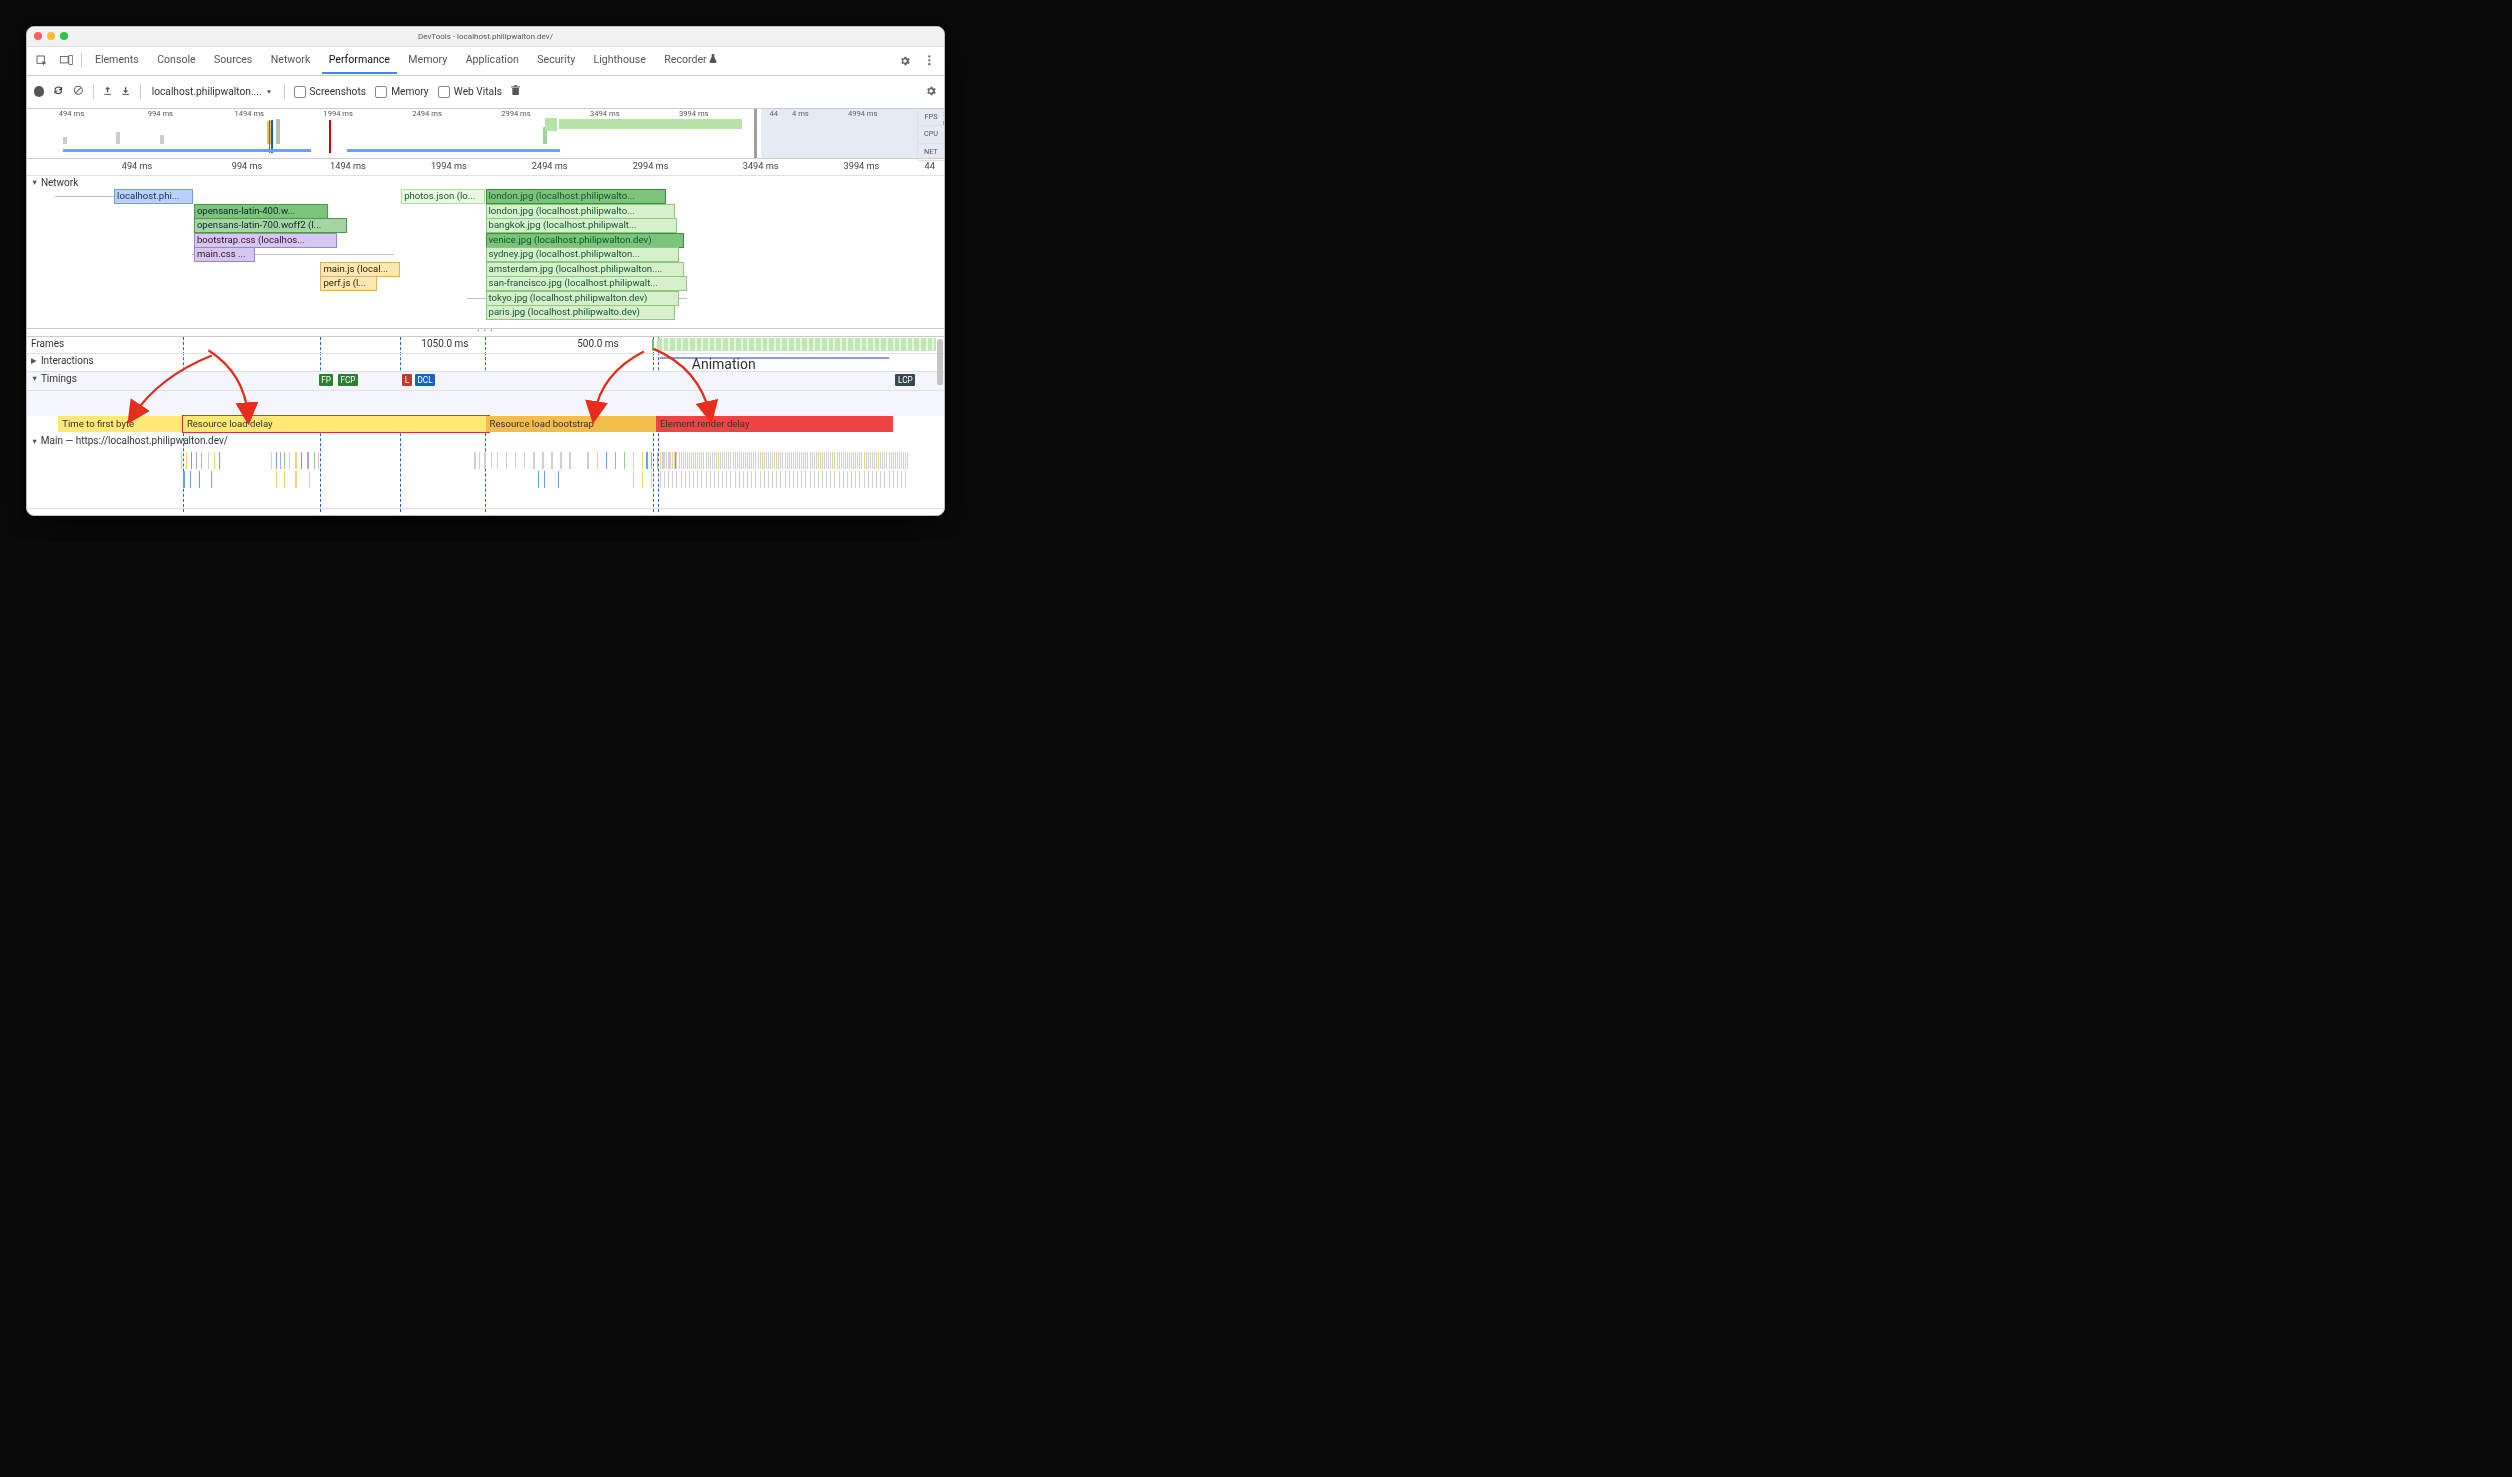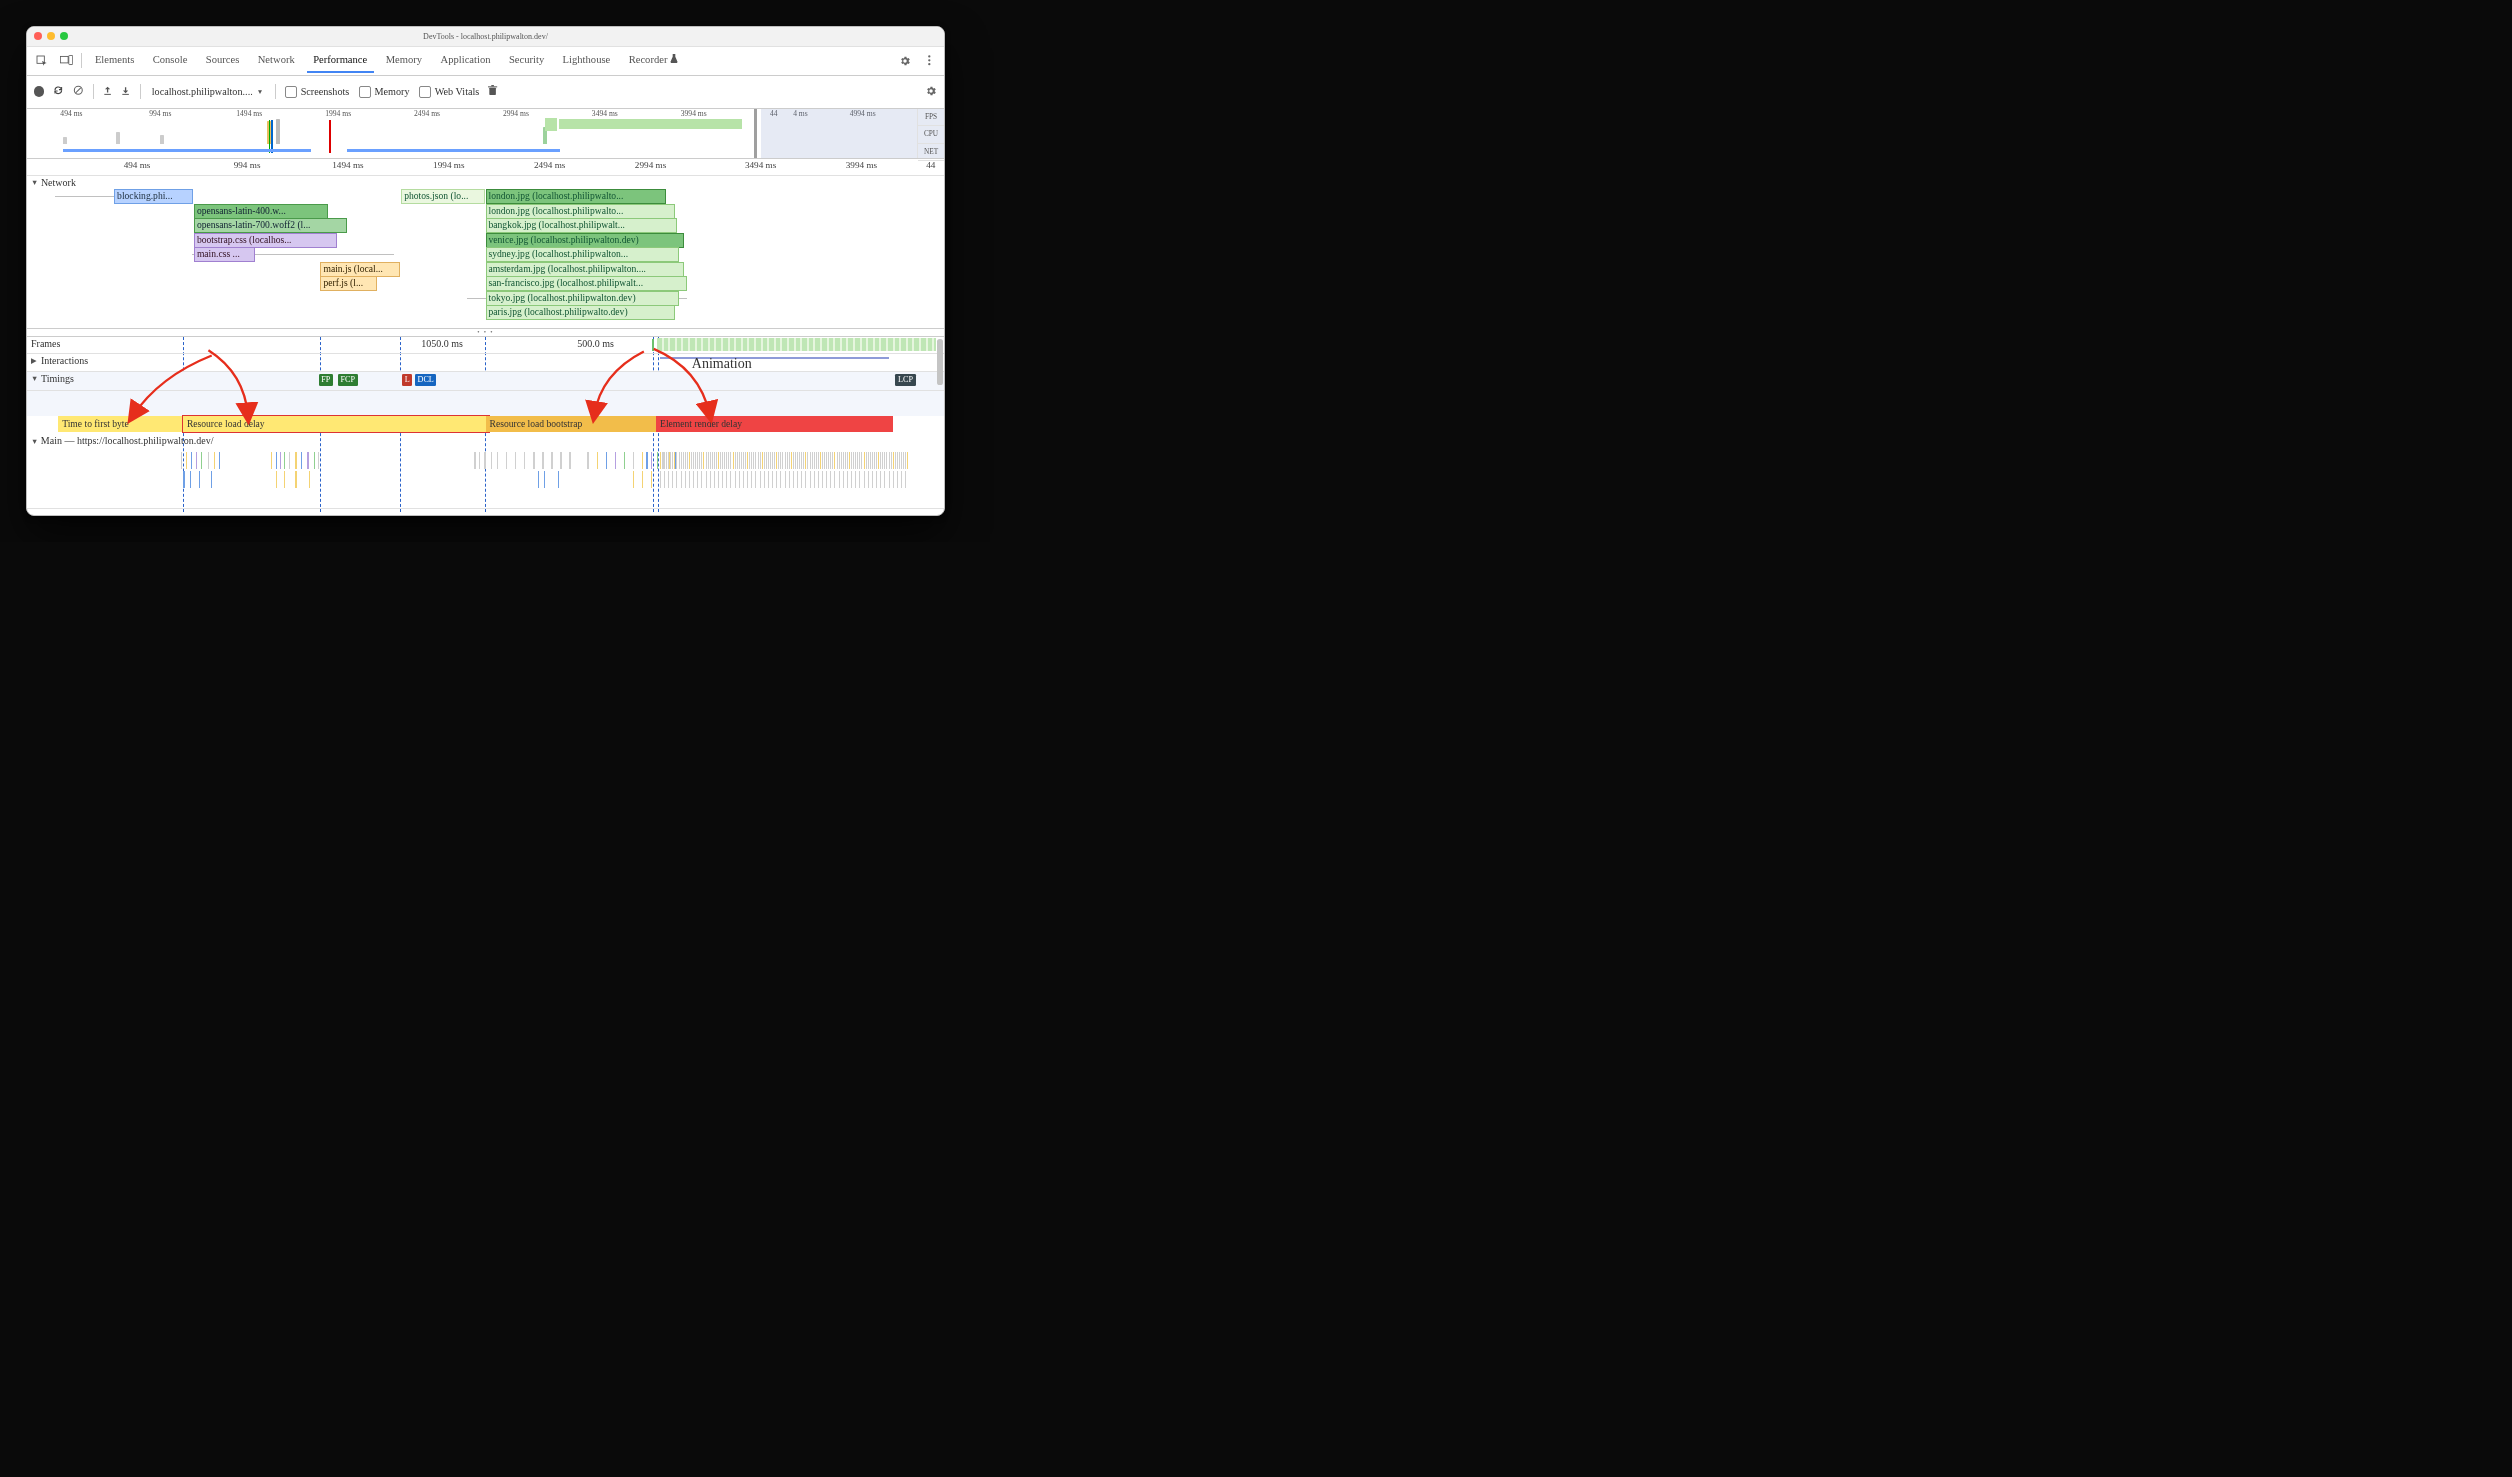--- a/index.html
+++ b/index.html
@@ -38,21 +38,20 @@
     display: flex;
     justify-content: flex-start;
   }
   .window {
     width: 917px;
     background: #fff;
     border-radius: 8px;
     box-shadow: 0 20px 40px rgba(0,0,0,0.6), 0 1.3px 5.3px rgba(0,0,0,0.6);
     overflow: hidden;
     border: 0.7px solid #bfbfbf;
-    font-family: Liberation Serif, serif;
   }
   
   .titlebar {
     height: 18.5px;
     background: var(--bg-titlebar);
     border-bottom: 0.7px solid var(--border-light);
     display: flex;
     align-items: center;
     padding: 0 6.6px;
     position: relative;
@@ -359,21 +358,21 @@
     </div>
 
   <div class="panel-label">
     <span class="disclosure">▼</span>
     <span>Network</span>
   </div>
   <div class="netarea" id="netarea">
       <div class="netline" style="left: 3%; width: 6.5%; top: 6.6px;"></div>
       <div class="netline" style="left: 18%; width: 22%; top: 65px;"></div>
       <div class="netline" style="left: 48%; width: 24%; top: 109px;"></div>
-      <div class="netrow nr-html" style="left: 9.5%; width: 8%; top: 0px;">blocking.phi...</div>
+      <div class="netrow nr-html" style="left: 9.5%; width: 8%; top: 0px;">localhost.phi...</div>
       <div class="netrow nr-font dk" style="left: 18.2%; width: 14%; top: 14.5px;">opensans-latin-400.w...</div>
       <div class="netrow nr-font" style="left: 18.2%; width: 16%; top: 29px;">opensans-latin-700.woff2 (l...</div>
       <div class="netrow nr-css" style="left: 18.2%; width: 15%; top: 44px;">bootstrap.css (localhos...</div>
       <div class="netrow nr-css" style="left: 18.2%; width: 6%; top: 58px;">main.css ...</div>
       <div class="netrow nr-js" style="left: 32%; width: 8%; top: 73px;">main.js (local...</div>
       <div class="netrow nr-js" style="left: 32%; width: 5.5%; top: 87px;">perf.js (l...</div>
       <div class="netrow nr-json" style="left: 40.8%; width: 8.5%; top: 0px;">photos.json (lo...</div>
       <div class="netrow nr-img sel" style="left: 50%; width: 19%; top: 0px;">london.jpg (localhost.philipwalto...</div>
       <div class="netrow nr-img" style="left: 50%; width: 20%; top: 14.5px;">london.jpg (localhost.philipwalto...</div>
       <div class="netrow nr-img" style="left: 50%; width: 20.2%; top: 29px;">bangkok.jpg (localhost.philipwalt...</div>

